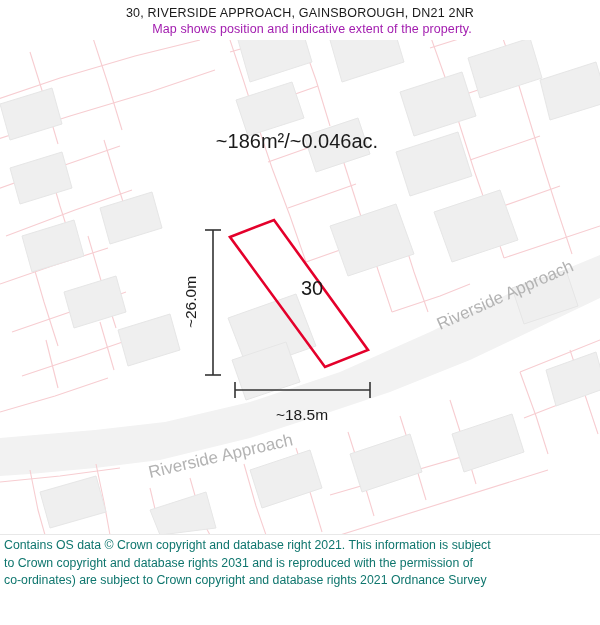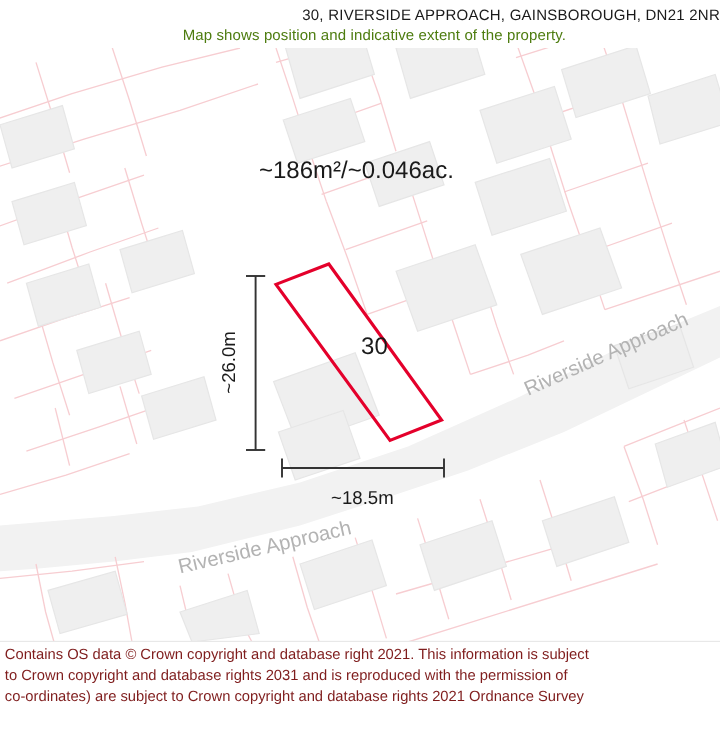--- a/index.html
+++ b/index.html
@@ -28,25 +28,24 @@
     height: 40px;
     text-align: center;
     padding-top: 5px;
     box-sizing: border-box;
   }
   .header .title {
     font-size: 12.5px;
     color: #1a1a1a;
     line-height: 16px;
     letter-spacing: 0.2px;
-    text-align: right;
   }
   .header .subtitle {
     font-size: 12.5px;
-    color: #4d7c0f;
+    color: #a21caf;
     line-height: 16px;
     letter-spacing: 0.1px;
     padding-left: 24px;
   }
   
   .map {
     position: absolute;
     top: 40px;
     left: 0;
     width: 600px;
@@ -63,21 +62,21 @@
     top: 537px;
     left: 0;
     width: 600px;
     height: 88px;
     padding: 0 4px;
     box-sizing: border-box;
   }
   .footer .line {
     font-size: 12.3px;
     line-height: 17.5px;
-    color: #7f1d1d;
+    color: #0f766e;
   }
   .sep {
     position: absolute;
     top: 534px;
     left: 0;
     width: 600px;
     height: 1px;
     background: #e8e8e8;
   }
 </style>

